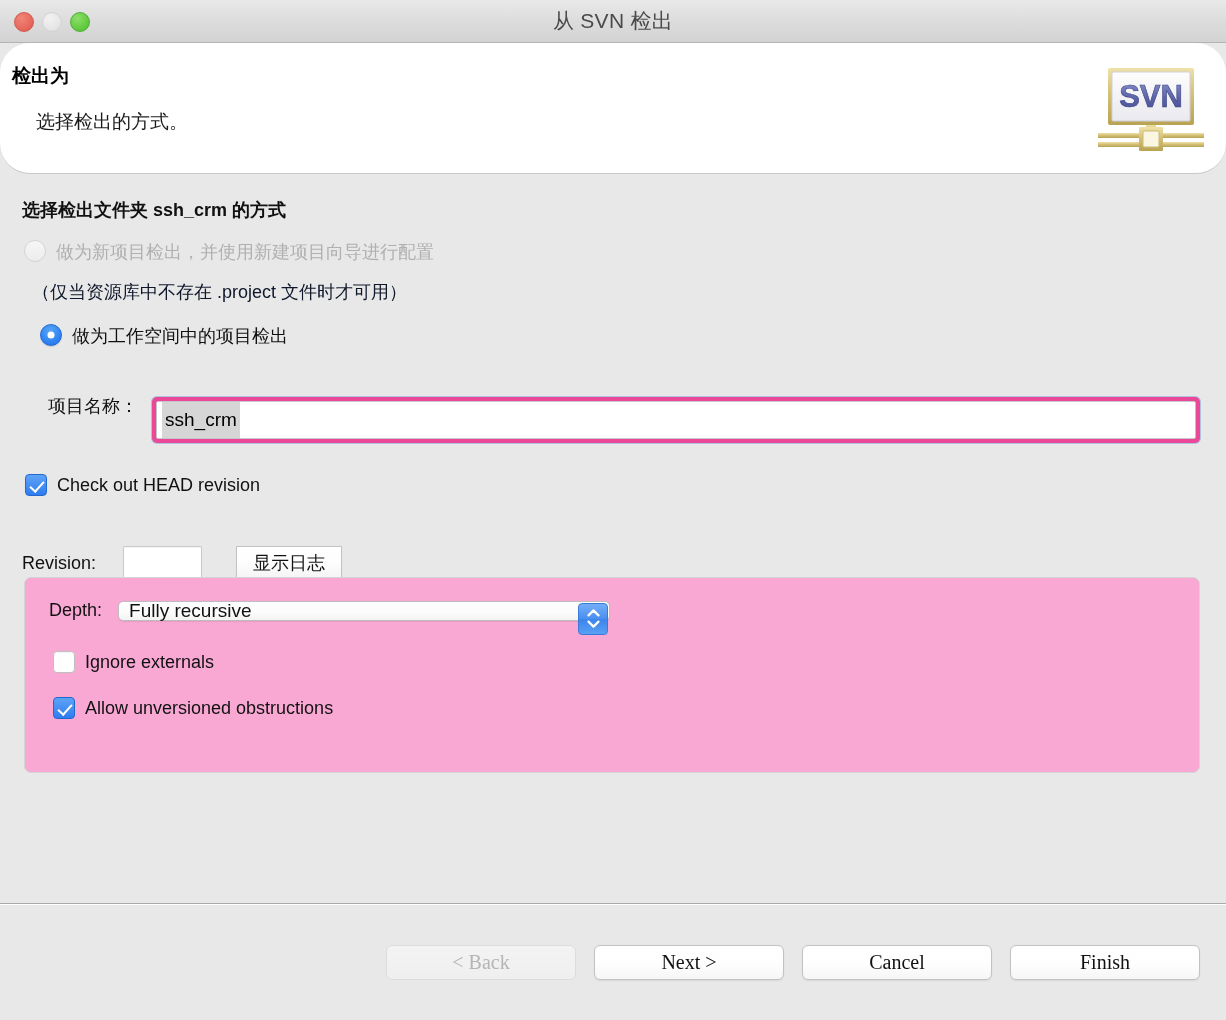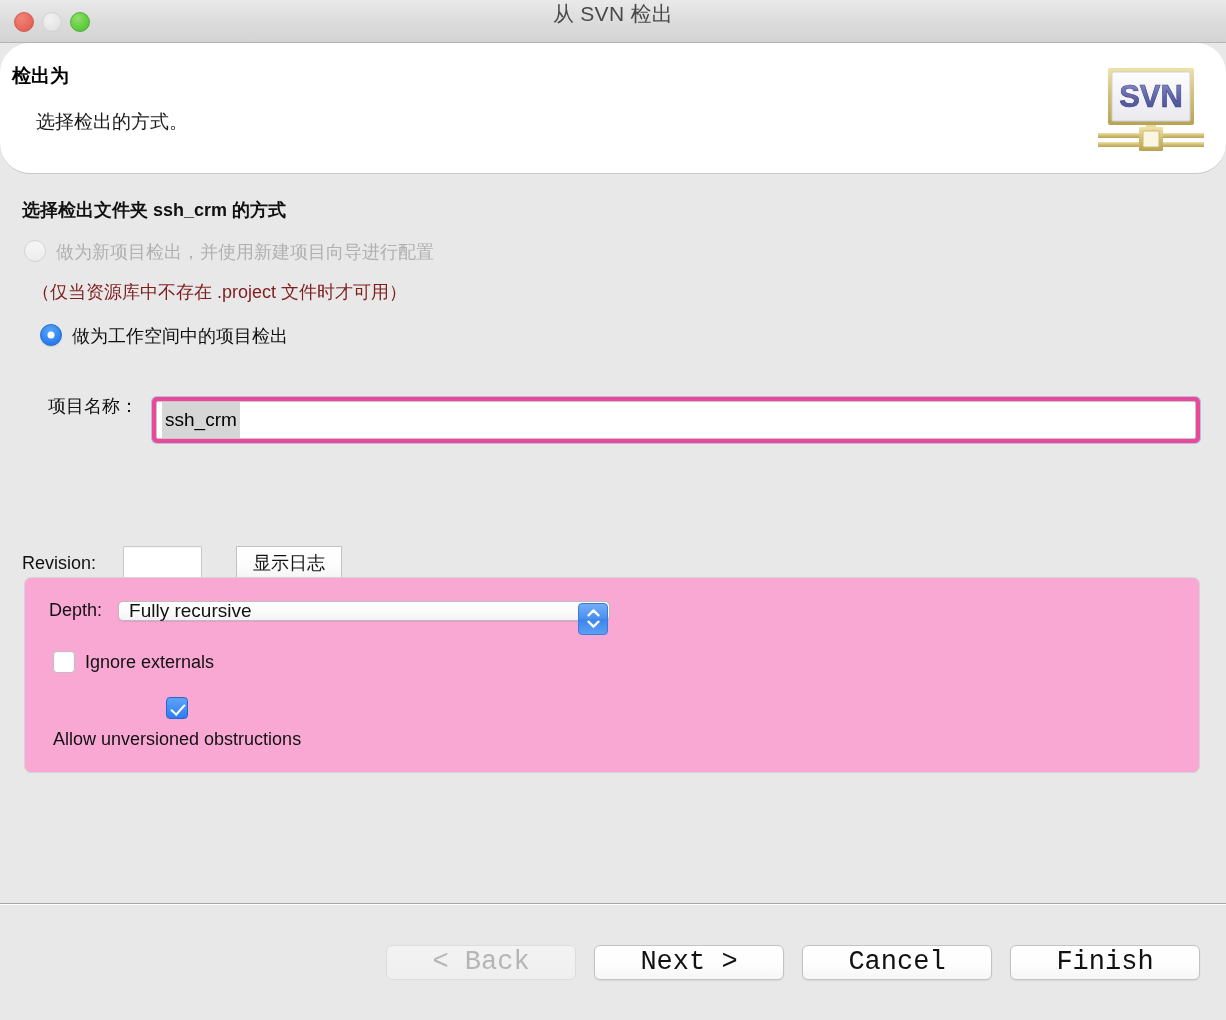--- a/index.html
+++ b/index.html
@@ -23,21 +23,21 @@
   }
 
   
   #titlebar {
     position: relative;
     height: 43px;
     flex: 0 0 43px;
     background: linear-gradient(to bottom, #e9e9e9 0%, #dcdcdc 52%, #d3d3d3 100%);
     border-bottom: 1px solid #b4b4b4;
     display: flex;
-    align-items: flex-start;
+    align-items: center;
   }
   #traffic {
     position: absolute;
     left: 14px;
     top: 0;
     height: 43px;
     display: flex;
     align-items: center;
     gap: 8px;
   }
@@ -155,21 +155,21 @@
     background: #fff;
   }
   .radio-label { font-size: 18px; color: #111; }
   .radio-label.disabled { color: #b0b0b0; }
 
   .hint-line {
     position: absolute;
     left: 32px;
     top: 106px;
     font-size: 18px;
-    color: #7f1d1d;
+    color: #0f172a;
     white-space: nowrap;
   }
 
   
   #projname-row {
     position: absolute;
     left: 0;
     top: 195px;
     width: 1200px;
     display: flex;
@@ -346,42 +346,42 @@
     background: linear-gradient(to bottom, #74aef8 0%, #4a90f0 48%, #3d84ec 52%, #5aa0f4 100%);
     border: 1px solid #3a7ad8;
     display: flex;
     flex-direction: column;
     align-items: center;
     justify-content: center;
     gap: 3px;
   }
   .chev { display: block; }
   #cb-ignore-ext { left: 28px; top: 73px; }
-  #cb-allow-unv  { left: 28px; top: 119px; flex-direction: column; }
+  #cb-allow-unv  { left: 28px; top: 119px; }
   #depth-group .cb-row { position: absolute; }
 
   
   #footer {
     position: relative;
     flex: 0 0 117px;
     height: 117px;
     background: #e8e8e8;
     border-top: 1px solid #a9a9a9;
     box-shadow: inset 0 1px 0 #ffffff;
     display: flex;
     align-items: center;
     justify-content: flex-end;
     padding-right: 26px;
     gap: 18px;
   }
   .wiz-button {
     height: 35px;
     min-width: 190px;
-    font-family: Liberation Mono, monospace;
-    font-size: 27px;
+    font-family: Liberation Serif, serif;
+    font-size: 20px;
     color: #111;
     background: linear-gradient(to bottom, #ffffff 0%, #fefefe 50%, #f6f6f6 100%);
     border: 1px solid #c2c2c2;
     border-radius: 6px;
     box-shadow: 0 1px 1.5px rgba(0,0,0,.08);
     cursor: default;
     white-space: nowrap;
   }
   .wiz-button.disabled {
     color: #b5b5b5;
@@ -462,20 +462,24 @@
 
     <div id="projname-row">
       <div id="projname-label">项目名称：</div>
       <div id="projname-focusring">
         <div id="projname-input">
           <span id="projname-text">ssh_crm</span>
         </div>
       </div>
     </div>
 
+    <div class="cb-row" id="cb-head-rev">
+      <span class="checkbox on"></span>
+      <span class="cb-label">Check out HEAD revision</span>
+    </div>
 
     <div id="revision-row">
       <span id="revision-label">Revision:</span>
       <input id="revision-input" type="text" value="" style="">
       <button id="showlog-button">显示日志</button>
     </div>
 
     <div id="depth-group">
 
       <div id="depth-row">

